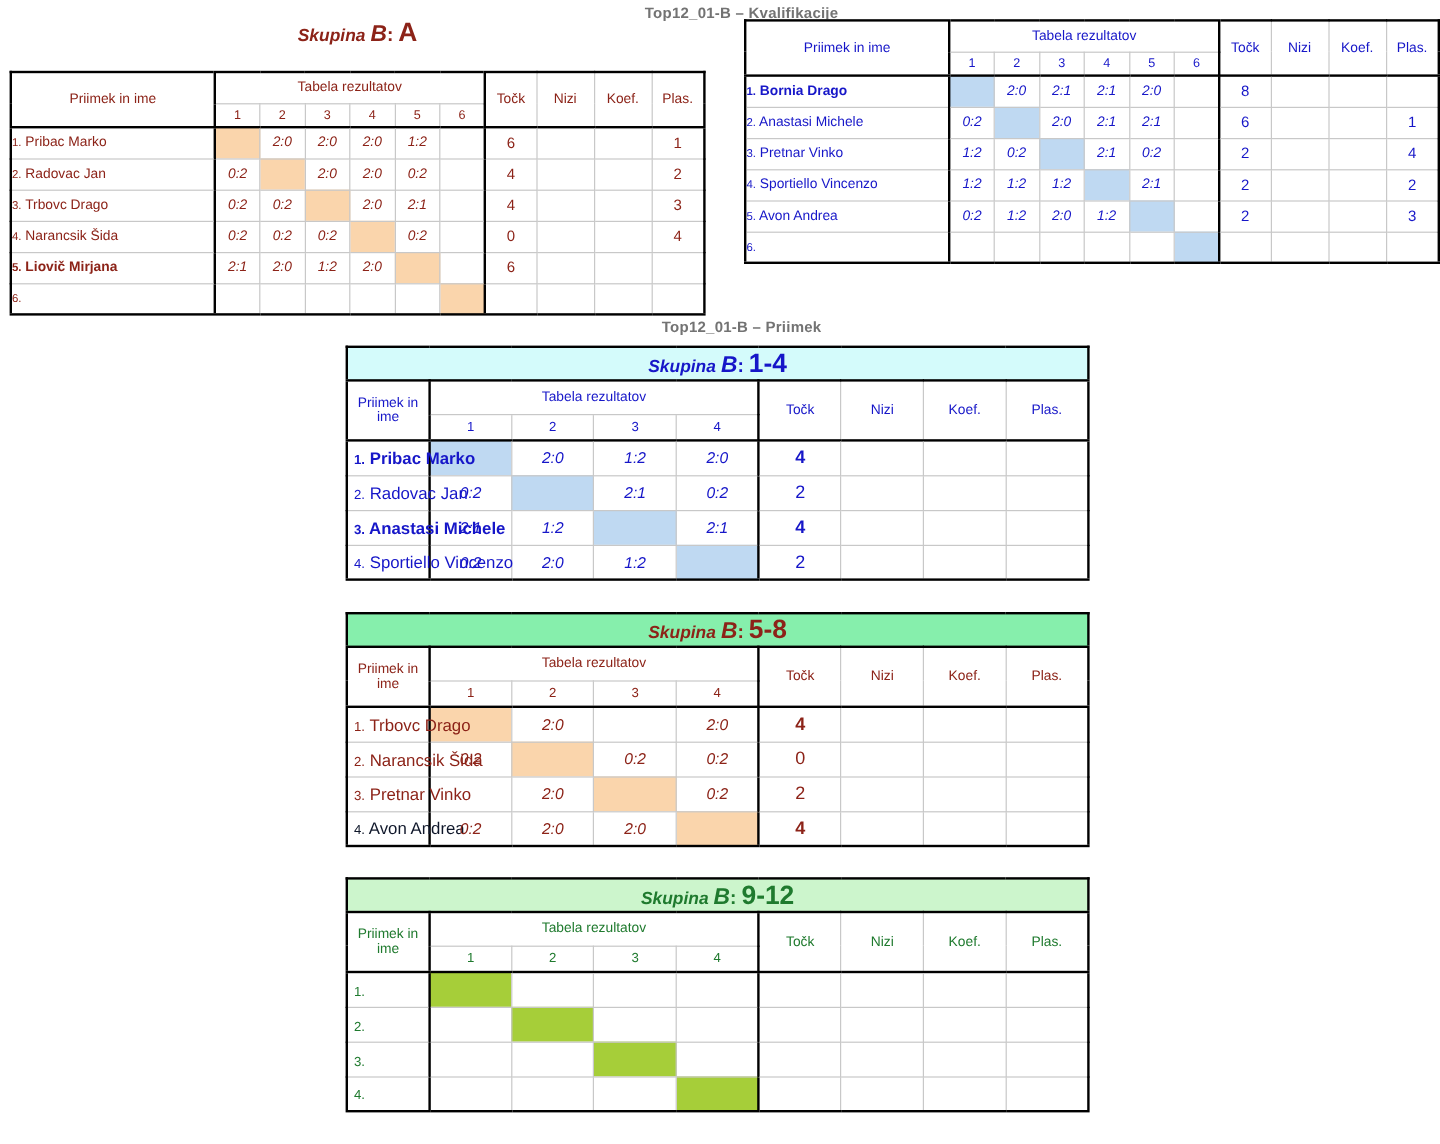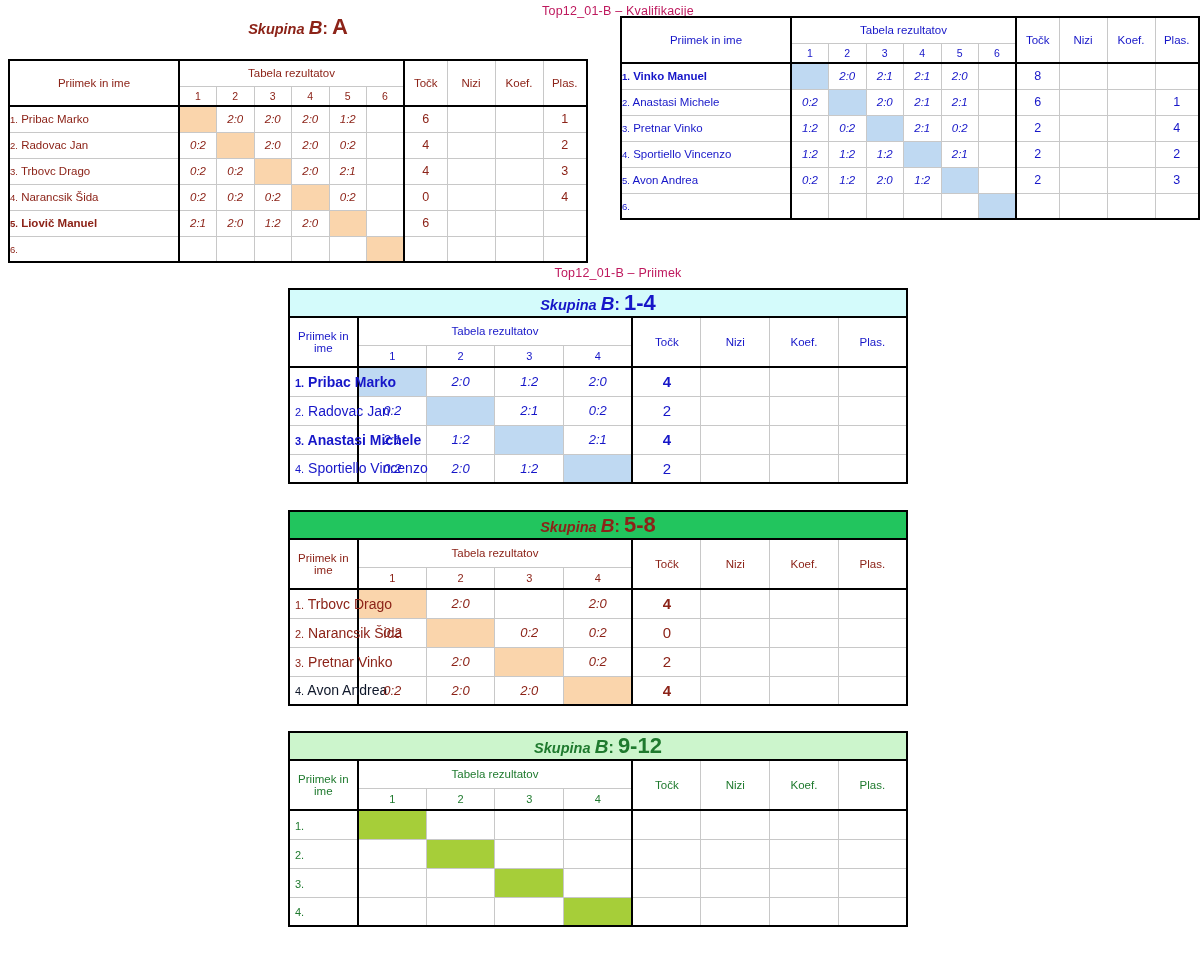--- a/index.html
+++ b/index.html
@@ -8,22 +8,22 @@
     background:#ffffff;
     font-family:"Liberation Sans", sans-serif;
     position:relative;
     overflow:hidden;
   }
   .page-title{
     position:absolute;
     left:0;right:0;
     text-align:center;
     font-size:12.5px;
-    font-weight:normal;
-    color:#be185d;
+    font-weight:bold;
+    color:#737373;
     letter-spacing:0.2px;
     padding-left:36px;
   }
   #title-qual{top:4px;}
   #title-final{top:266px;}
 
   
   .grp-heading{
     text-align:center;
     font-size:15px;
@@ -215,21 +215,21 @@
           <td class="sc c-op" style="color:#8c2318">0:2</td>
           <td class="sc c-op diag" style="background:#fad5ac;color:#8c2318"></td>
           <td class="sc c-op" style="color:#8c2318">0:2</td>
           <td class="sc c-op" style="color:#8c2318"></td>
           <td class="pts c-pts sep-l" style="color:#8c2318">0</td>
           <td class="plc c-niz" style="color:#8c2318"></td>
           <td class="plc c-koe" style="color:#8c2318"></td>
           <td class="plc c-pla" style="color:#8c2318">4</td>
         </tr>
         <tr>
-          <td class="nm c-name bold" style="color:#8c2318"><span class="idx">5.</span> <span>Liovič Manuel</span></td>
+          <td class="nm c-name bold" style="color:#8c2318"><span class="idx">5.</span> <span>Liovič Mirjana</span></td>
           <td class="sc c-op sep-l" style="color:#8c2318">2:1</td>
           <td class="sc c-op" style="color:#8c2318">2:0</td>
           <td class="sc c-op" style="color:#8c2318">1:2</td>
           <td class="sc c-op" style="color:#8c2318">2:0</td>
           <td class="sc c-op diag" style="background:#fad5ac;color:#8c2318"></td>
           <td class="sc c-op" style="color:#8c2318"></td>
           <td class="pts c-pts sep-l" style="color:#8c2318">6</td>
           <td class="plc c-niz" style="color:#8c2318"></td>
           <td class="plc c-koe" style="color:#8c2318"></td>
           <td class="plc c-pla" style="color:#8c2318"></td>
@@ -263,21 +263,21 @@
         </tr>
         <tr>
           <th class="hd small c-op sep-l" style="color: rgb(22, 22, 200); border-bottom: 2px solid rgb(0, 0, 0);">1</th>
           <th class="hd small c-op" style="color: rgb(22, 22, 200); border-bottom: 2px solid rgb(0, 0, 0);">2</th>
           <th class="hd small c-op" style="color: rgb(22, 22, 200); border-bottom: 2px solid rgb(0, 0, 0);">3</th>
           <th class="hd small c-op" style="color: rgb(22, 22, 200); border-bottom: 2px solid rgb(0, 0, 0);">4</th>
           <th class="hd small c-op" style="color: rgb(22, 22, 200); border-bottom: 2px solid rgb(0, 0, 0);">5</th>
           <th class="hd small c-op" style="color: rgb(22, 22, 200); border-bottom: 2px solid rgb(0, 0, 0);">6</th>
         </tr>
         <tr>
-          <td class="nm c-name bold" style="color:#1616c8"><span class="idx">1.</span> <span>Vinko Manuel</span></td>
+          <td class="nm c-name bold" style="color:#1616c8"><span class="idx">1.</span> <span>Bornia Drago</span></td>
           <td class="sc c-op sep-l diag" style="background:#bfd9f2;color:#1616c8"></td>
           <td class="sc c-op" style="color:#1616c8">2:0</td>
           <td class="sc c-op" style="color:#1616c8">2:1</td>
           <td class="sc c-op" style="color:#1616c8">2:1</td>
           <td class="sc c-op" style="color:#1616c8">2:0</td>
           <td class="sc c-op" style="color:#1616c8"></td>
           <td class="pts c-pts sep-l" style="color:#1616c8">8</td>
           <td class="plc c-niz" style="color:#1616c8"></td>
           <td class="plc c-koe" style="color:#1616c8"></td>
           <td class="plc c-pla" style="color:#1616c8"></td>
@@ -414,21 +414,21 @@
           <td class="plc c-koe sep-b" style="color:#1616c8"></td>
           <td class="plc c-pla sep-b" style="color:#1616c8"></td>
         </tr>
       </tbody>
     </table>
   </div>
 <div class="blk" id="blk-58">
     <table class="rt fin">
       <tbody>
         <tr>
-          <td class="banner sep-b" style="background: #22c55e; color: rgb(140, 35, 24);" colspan="9"><span class="sk">Skupina</span> <span class="bb">B</span><span class="colon">:</span> <span class="val">5-8</span></td>
+          <td class="banner sep-b" style="background: #86efac; color: rgb(140, 35, 24);" colspan="9"><span class="sk">Skupina</span> <span class="bb">B</span><span class="colon">:</span> <span class="val">5-8</span></td>
         </tr>
         <tr>
           <th class="hd c-name" rowspan="2" style="color: rgb(140, 35, 24); border-bottom: 2px solid rgb(0, 0, 0);">Priimek in ime</th>
           <th class="hd sep-l" colspan="4" style="color:#8c2318">Tabela rezultatov</th>
           <th class="hd c-pts sep-l" rowspan="2" style="color: rgb(140, 35, 24); border-bottom: 2px solid rgb(0, 0, 0);">Točk</th>
           <th class="hd c-niz" rowspan="2" style="color: rgb(140, 35, 24); border-bottom: 2px solid rgb(0, 0, 0);">Nizi</th>
           <th class="hd c-koe" rowspan="2" style="color: rgb(140, 35, 24); border-bottom: 2px solid rgb(0, 0, 0);">Koef.</th>
           <th class="hd c-pla" rowspan="2" style="color: rgb(140, 35, 24); border-bottom: 2px solid rgb(0, 0, 0);">Plas.</th>
         </tr>
         <tr>

